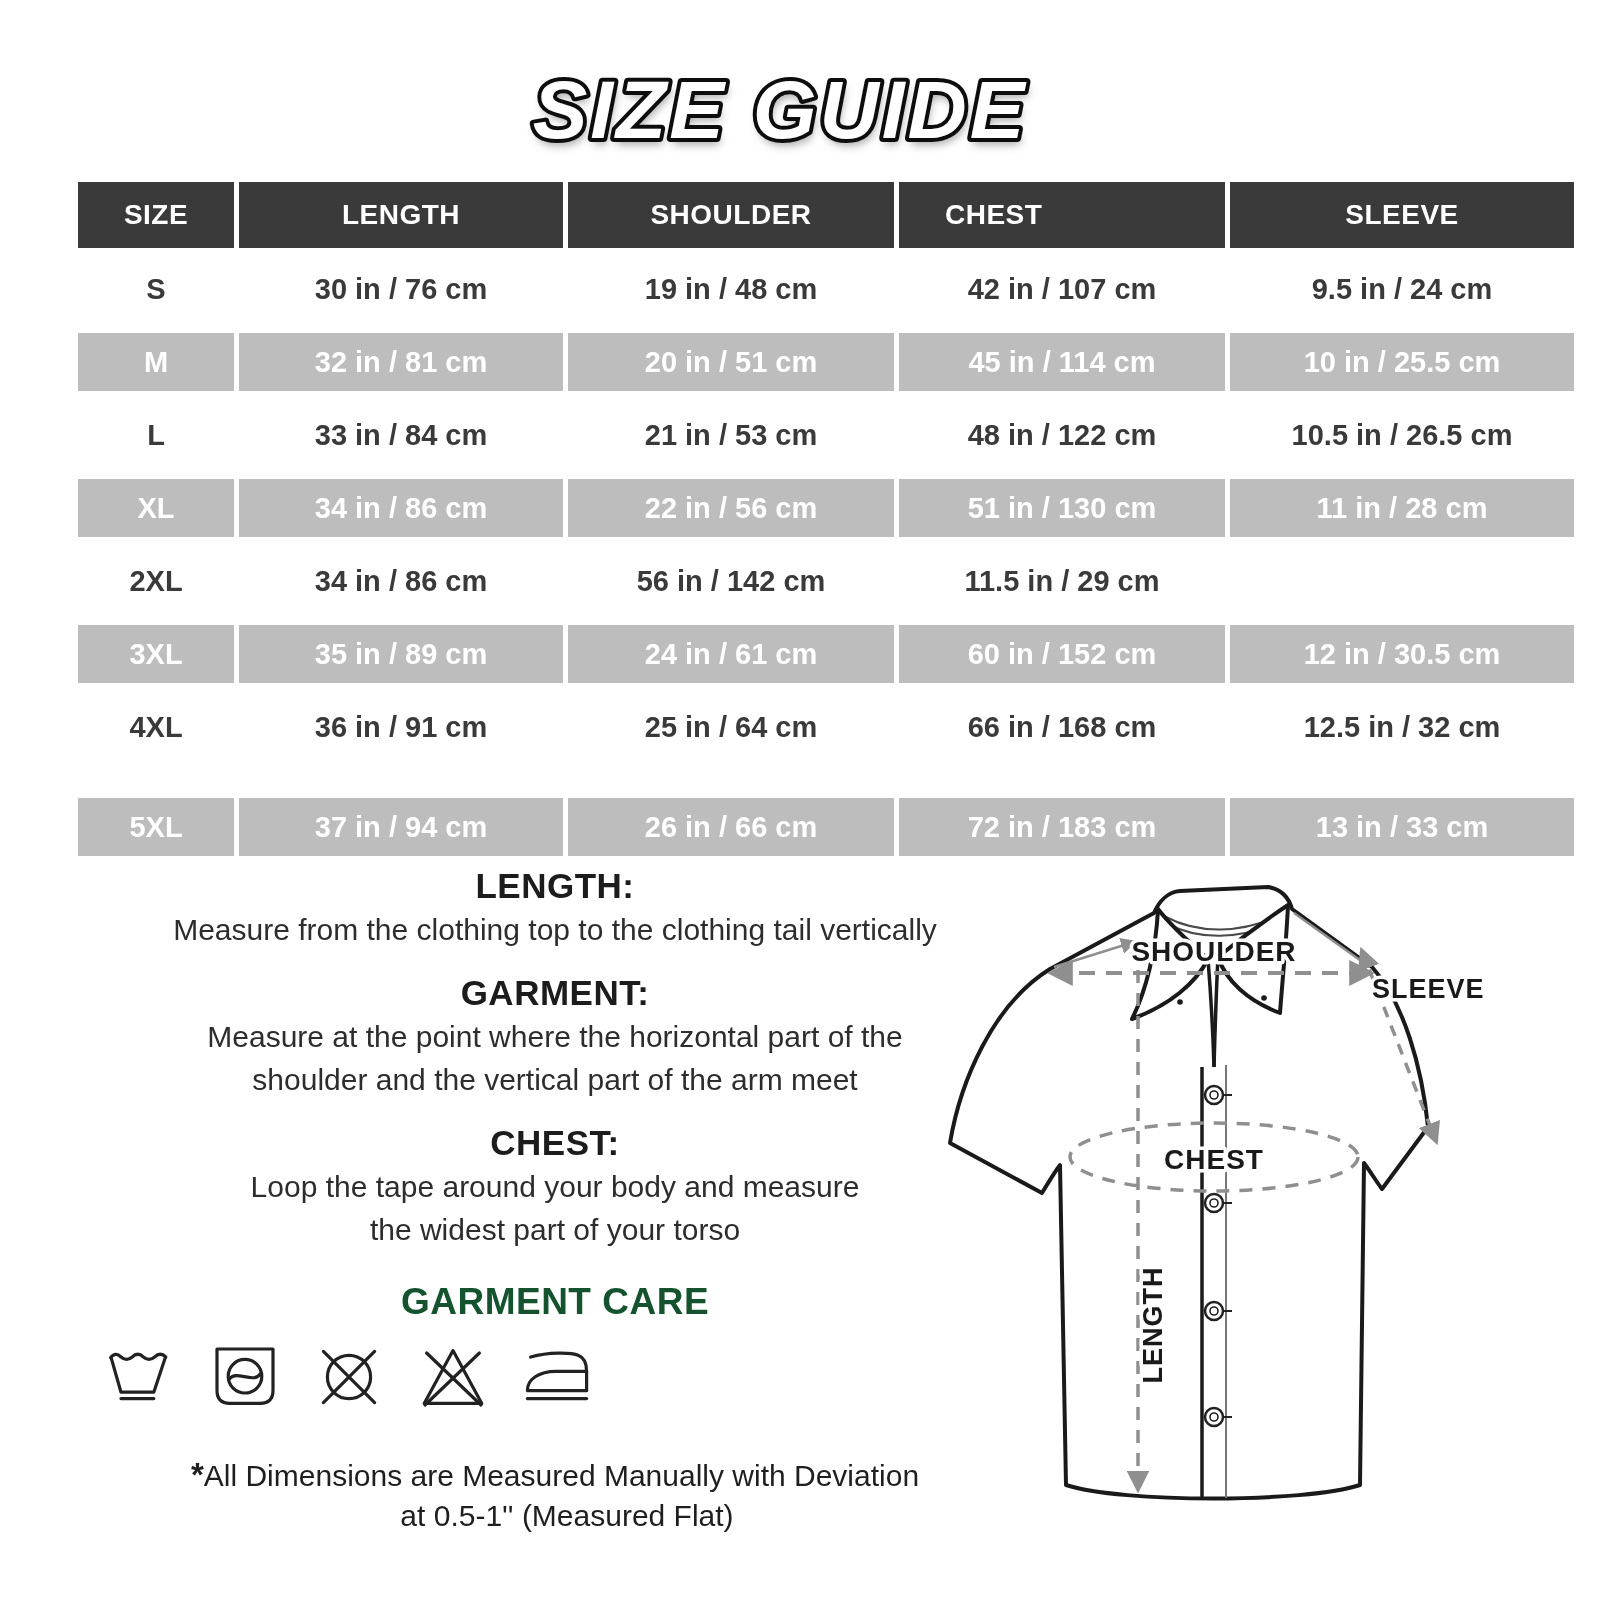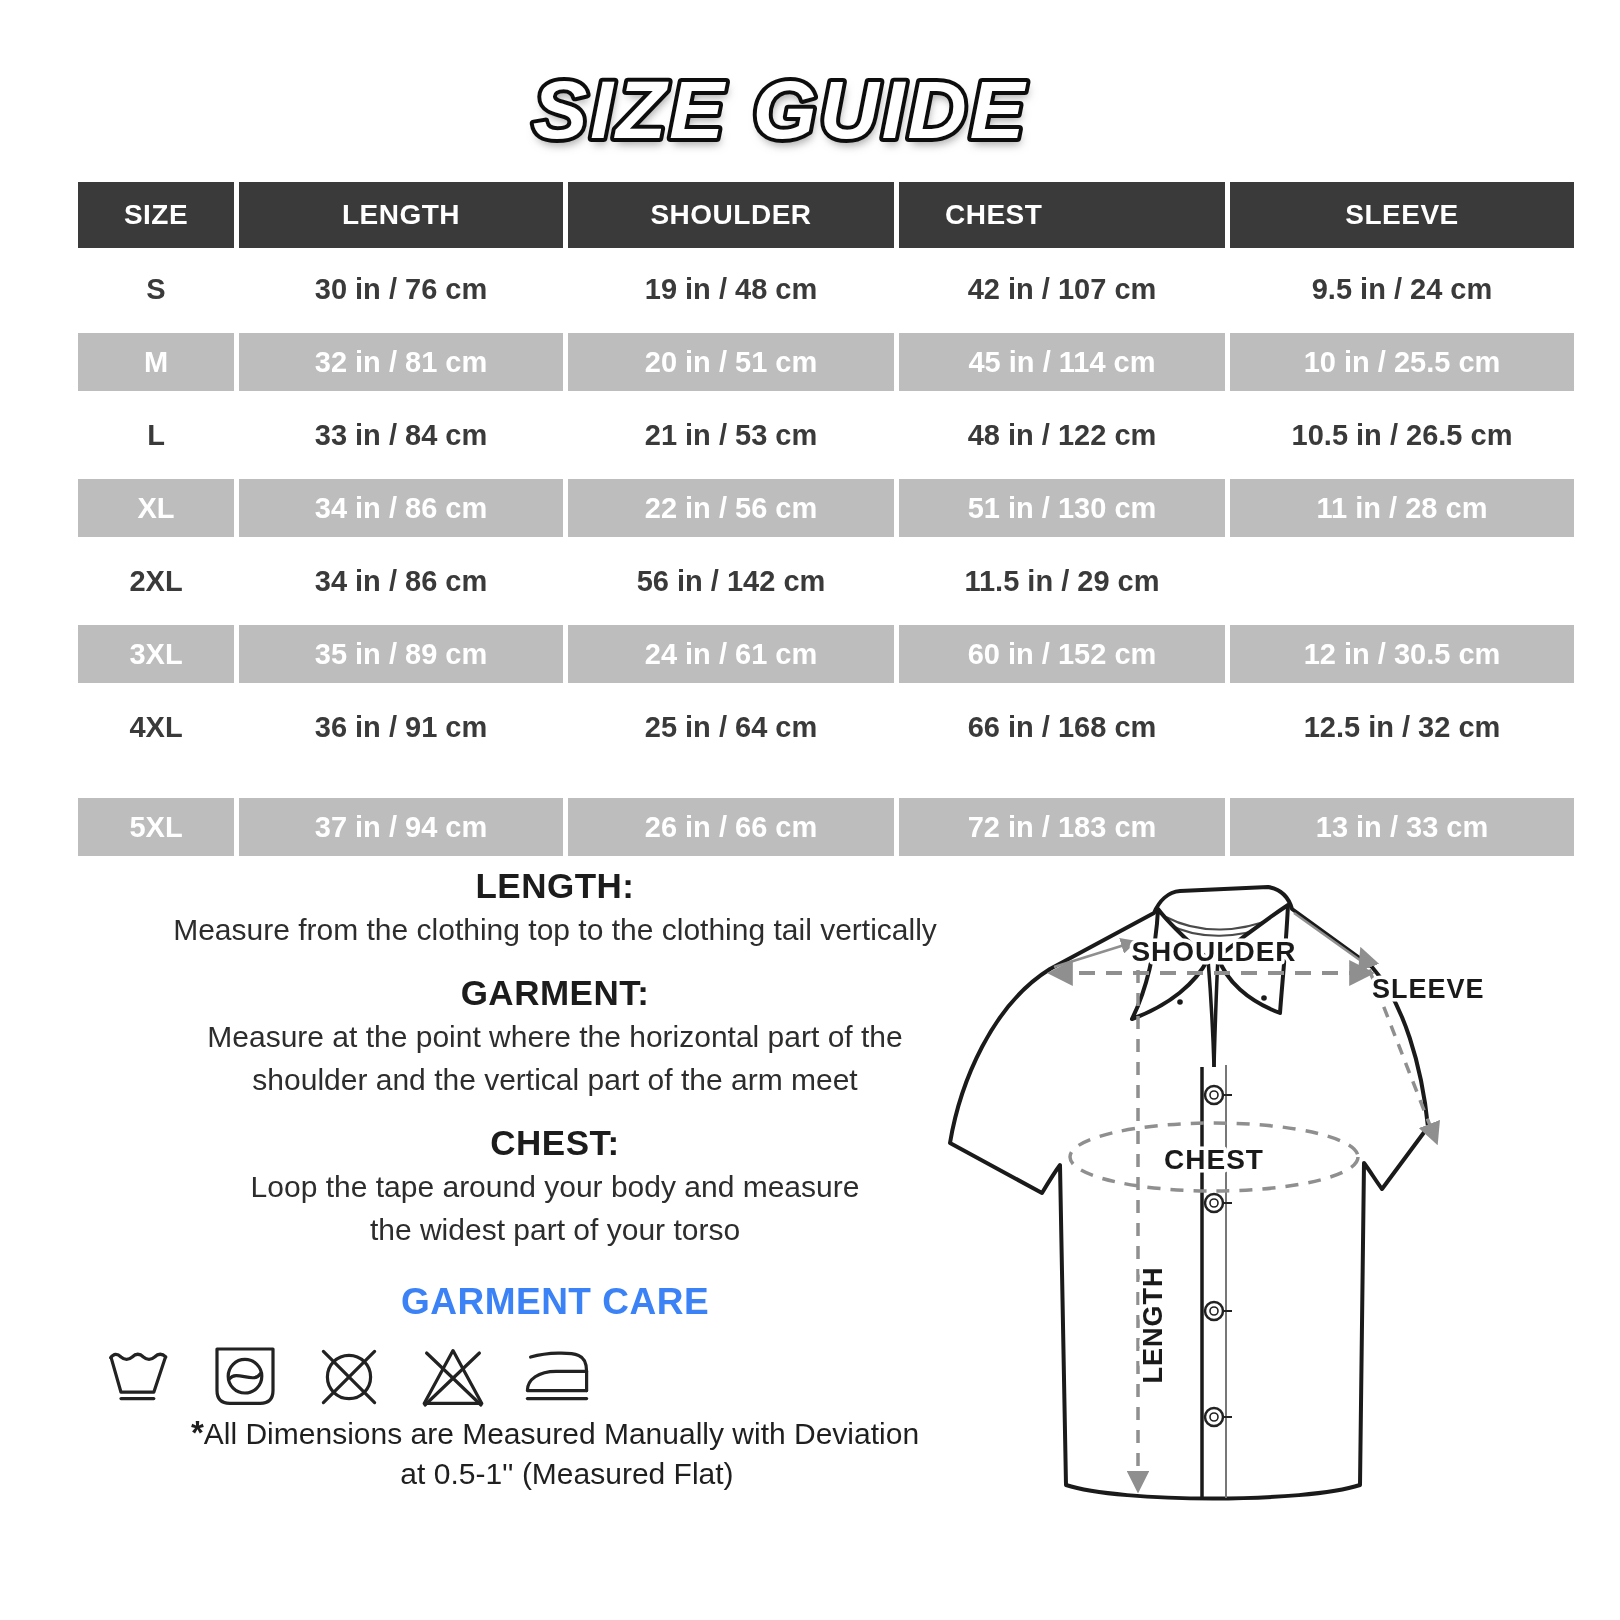--- a/index.html
+++ b/index.html
@@ -27,24 +27,24 @@
   .td{height:58px;display:flex;align-items:center;justify-content:center;
       font-weight:bold;font-size:29px;color:var(--dark-text);background:transparent;}
   .trow.shaded .td{background:var(--shaded-row-bg);color:#fff;}
 
   
   .info-col{position:absolute;left:105px;top:866px;width:900px;text-align:center;}
   .def-term{font-size:35px;font-weight:bold;color:#1c1c1c;letter-spacing:.5px;}
   .def-term{margin-top:24px;}
   #definitions .def-term:first-child{margin-top:0;}
   .def-line{font-size:30px;color:#2d2d2d;line-height:39px;margin-top:4px;white-space:nowrap;}
-  .care-title{font-size:37px;font-weight:bold;color:#3b82f6;margin-top:32px;letter-spacing:.5px;}
+  .care-title{font-size:37px;font-weight:bold;color:#14532d;margin-top:32px;letter-spacing:.5px;}
   .care-icons{margin-top:18px;display:flex;align-items:flex-end;}
   .care-icons svg{width:72px;height:72px;margin-right:32px;}
-  .footnote{font-size:30px;color:#1f1f1f;line-height:40px;}
+  .footnote{margin-top:42px;font-size:30px;color:#1f1f1f;line-height:40px;}
   .footnote .star{font-weight:bold;font-size:33px;}
   .fn-line1{white-space:nowrap;}
   .fn-line2{padding-left:24px;white-space:nowrap;}
 
   
   .shirt-svg{position:absolute;left:930px;top:855px;width:630px;height:700px;}
   .diagram-label{font-family:"Liberation Sans",sans-serif;font-weight:bold;fill:#1a1a1a;
                  paint-order:stroke;stroke:#ffffff;stroke-width:7px;stroke-linejoin:round;}
 </style>
 </head>

